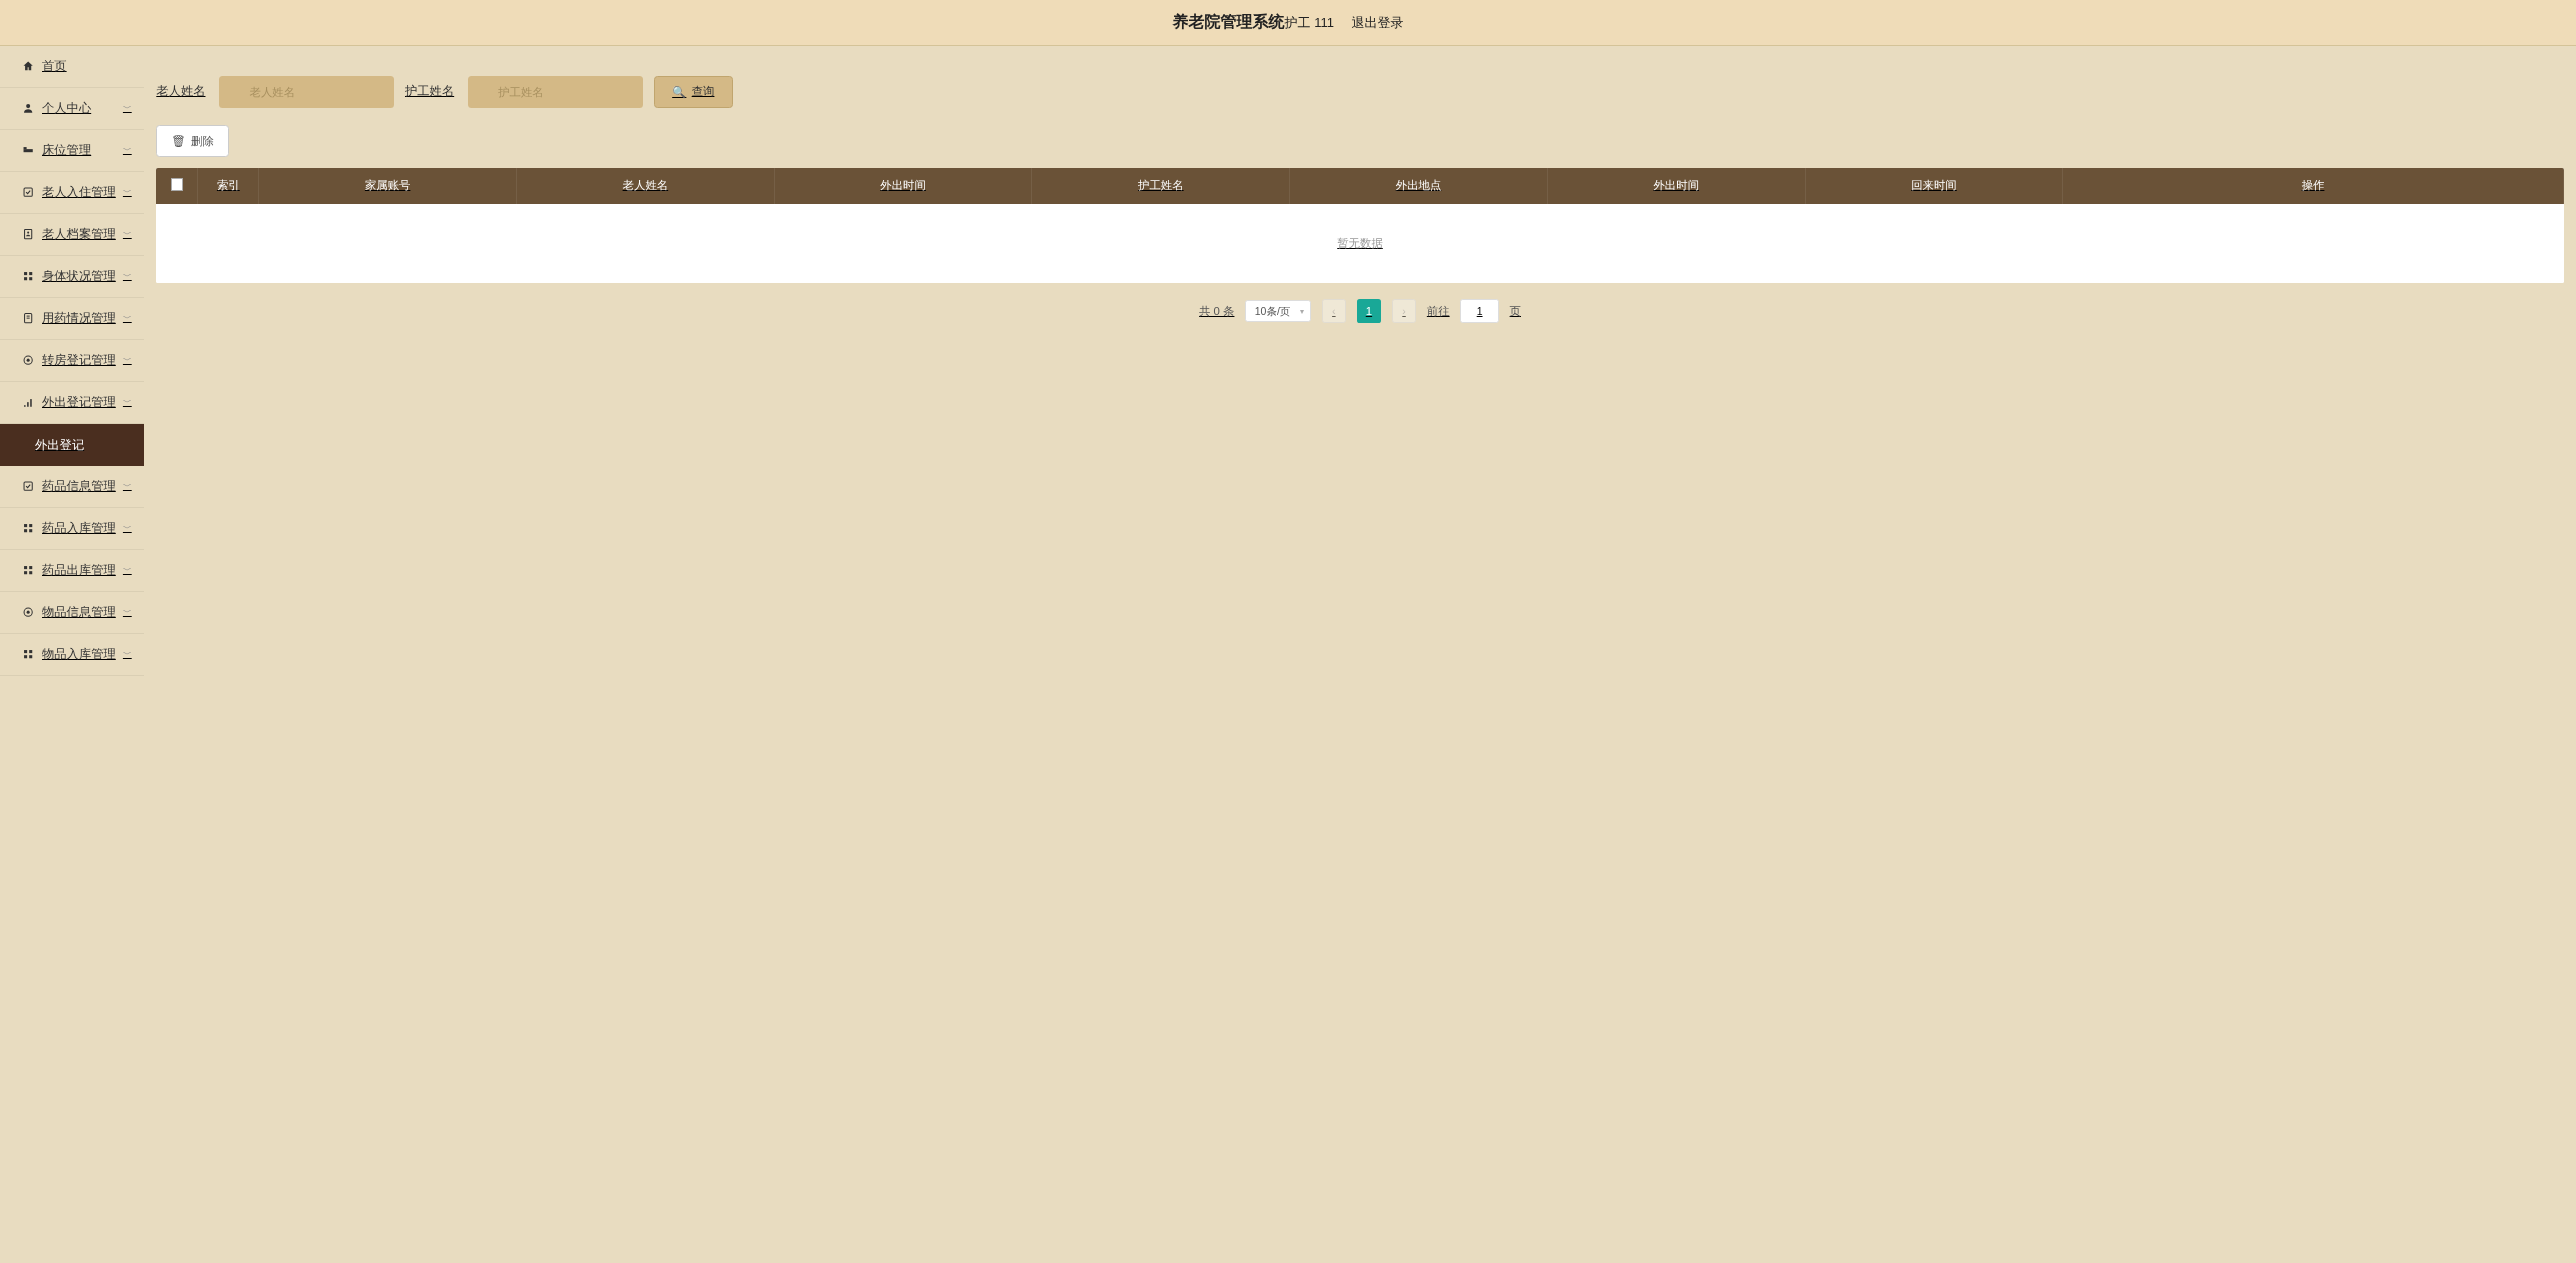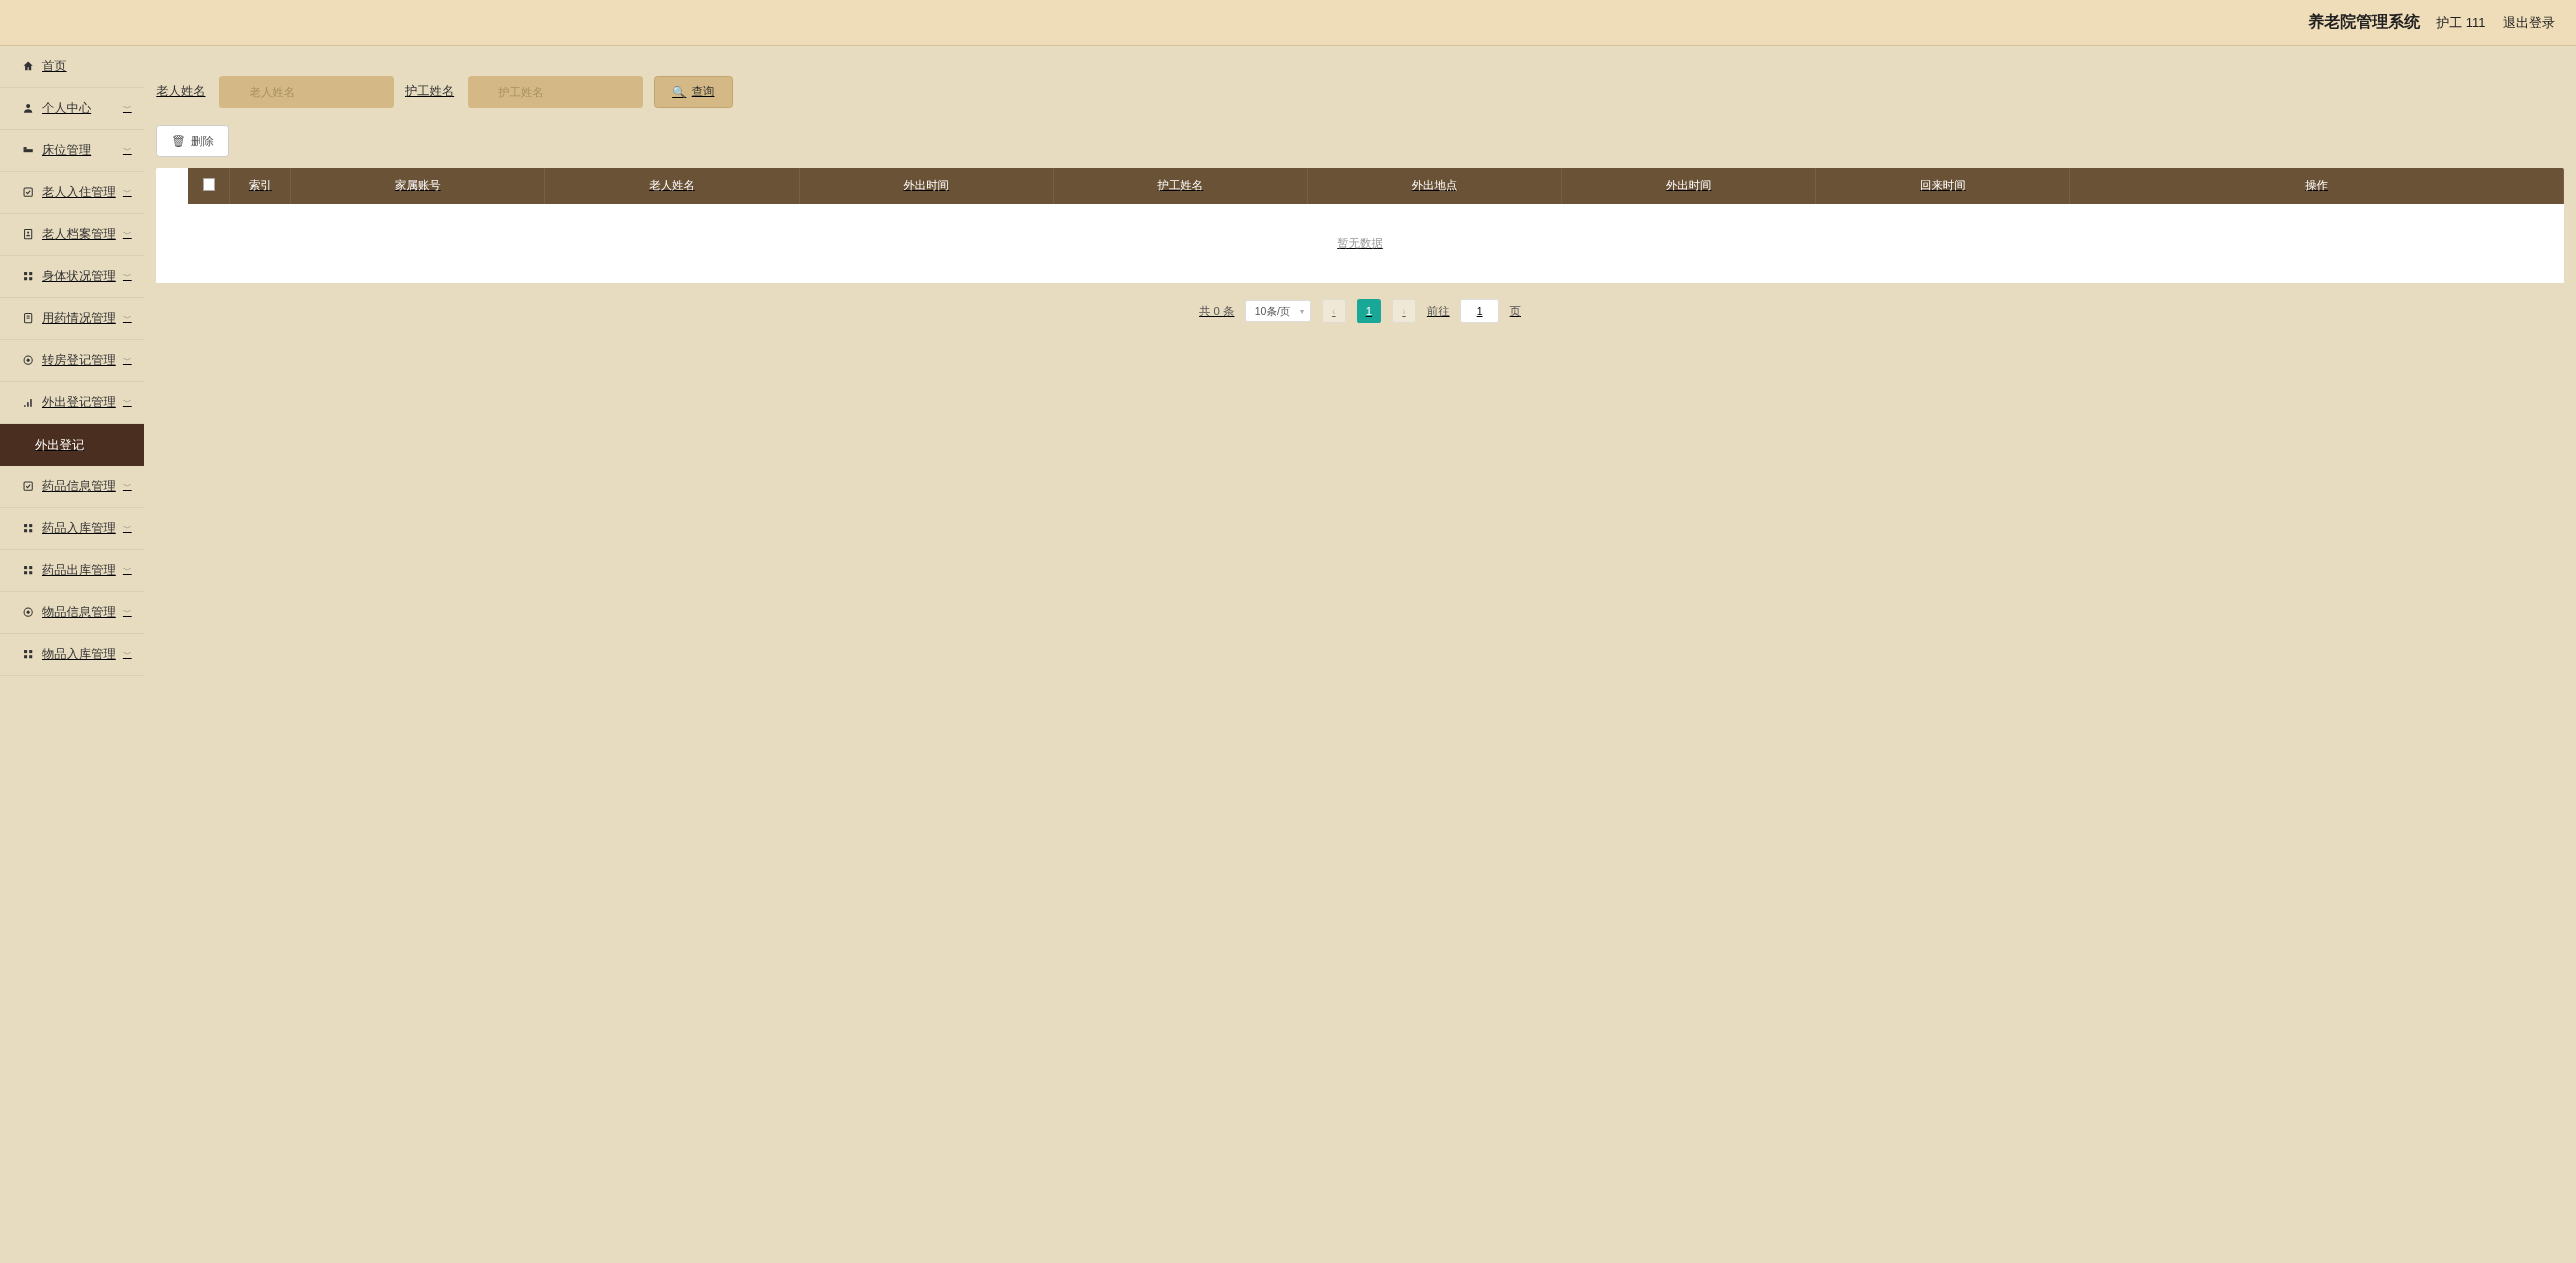--- a/index.html
+++ b/index.html
@@ -3,24 +3,23 @@
 <meta charset="utf-8">
 <style>
 * { margin: 0; padding: 0; box-sizing: border-box; font-family: "Microsoft YaHei", sans-serif; }
 body { background: #e8dcc0; width: 100%; height: 100vh; overflow: hidden; }
 
 .header {
   height: 46px;
   background: #efdcb8;
   display: flex;
   align-items: center;
-  justify-content: flex-end;
+  justify-content: center;
   padding: 0 21px;
   border-bottom: 0.9px solid #d4c398;
-  gap: 16px;
 }
 .header-title { font-size: 16px; font-weight: bold; color: #222; }
 .header-right { display: flex; align-items: center; gap: 17.5px; font-size: 13px; color: #222; }
 .header-right span { cursor: pointer; }
 
 .layout { display: flex; height: calc(100vh - 46px); text-decoration: underline; }
 
 .sidebar {
   width: 144px;
   background: #e8dcc0;
@@ -116,21 +115,20 @@
   gap: 5.3px;
 }
 
 .table { width: 100%; background: #fff; border-radius: 1.8px; overflow: hidden; }
 .thead {
   display: flex;
   background: #5a4a2a;
   background: #6b543a;
   color: #fff;
   font-size: 11.4px;
-  margin-left: 32px;
 }
 .thead { background: #6a5237; }
 .th {
   padding: 10.5px 7px;
   text-align: center;
   border-right: 0.9px solid rgba(255,255,255,0.08);
 }
 .th.check { width: 42px; }
 .th.idx { width: 61px; }
 .th.col { flex: 1; }

